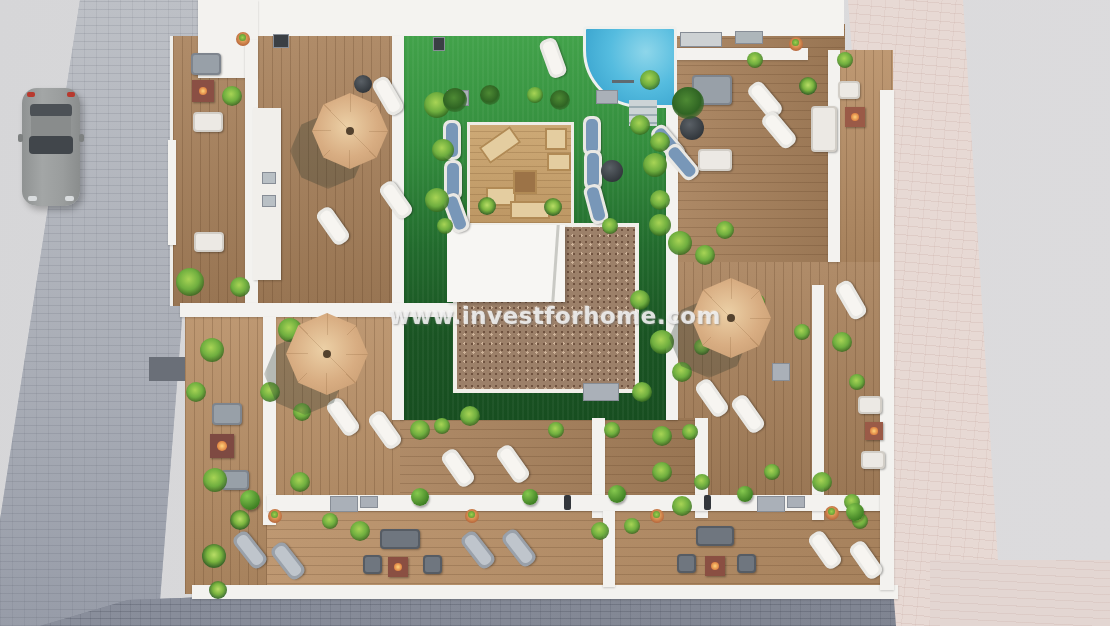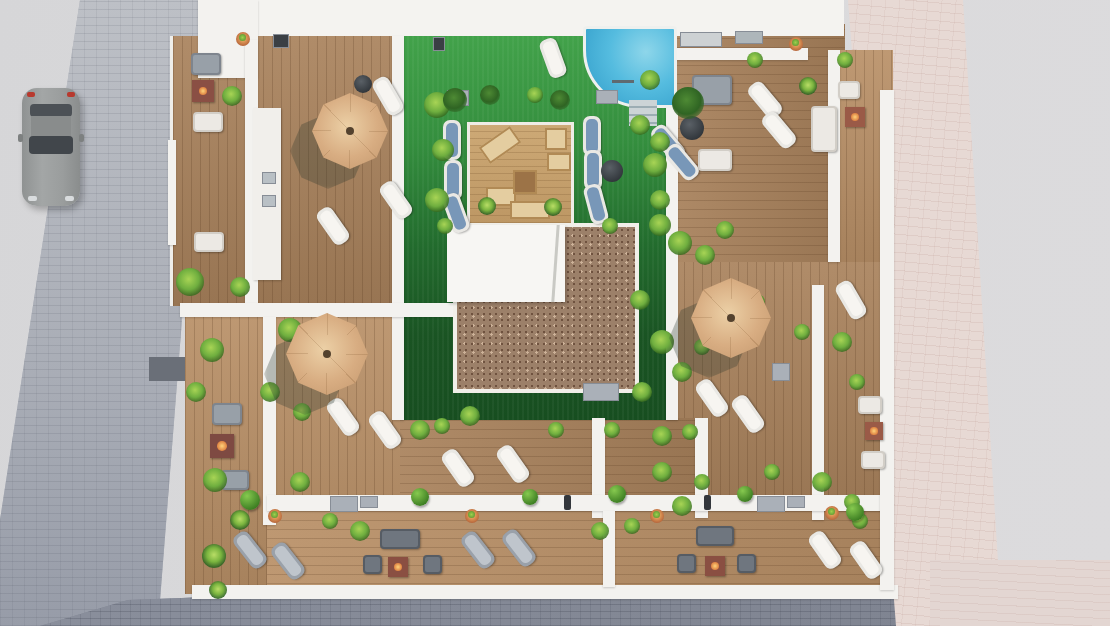--- a/index.html
+++ b/index.html
@@ -166,20 +166,21 @@
   <div class="abs lawn"></div>
 
   <div class="abs pool"></div>
   <div class="abs pool-steps"></div>
   <div class="abs pool-ladder"></div>
   <div class="abs platform"></div>
   <div class="abs gravel"></div>
   <div class="abs roof"></div>
   <div class="abs counter"></div>
 
+  <div class="abs watermark">www.investforhome.com</div>
 
 <div class="abs wall" style="left: 168px; top: 140px; width: 8px; height: 105px;"></div>
     <div class="abs wall" style="left: 245px; top: 40px; width: 13px; height: 270px;"></div>
     <div class="abs wall" style="left: 392px; top: 36px; width: 12px; height: 384px;"></div>
     <div class="abs wall" style="left: 666px; top: 100px; width: 12px; height: 320px;"></div>
     <div class="abs wall" style="left: 180px; top: 303px; width: 280px; height: 14px;"></div>
     <div class="abs wall" style="left: 263px; top: 317px; width: 13px; height: 208px;"></div>
     <div class="abs wall" style="left: 828px; top: 50px; width: 12px; height: 212px;"></div>
     <div class="abs wall" style="left: 812px; top: 285px; width: 12px; height: 235px;"></div>
     <div class="abs wall" style="left: 592px; top: 418px; width: 13px; height: 100px;"></div>

